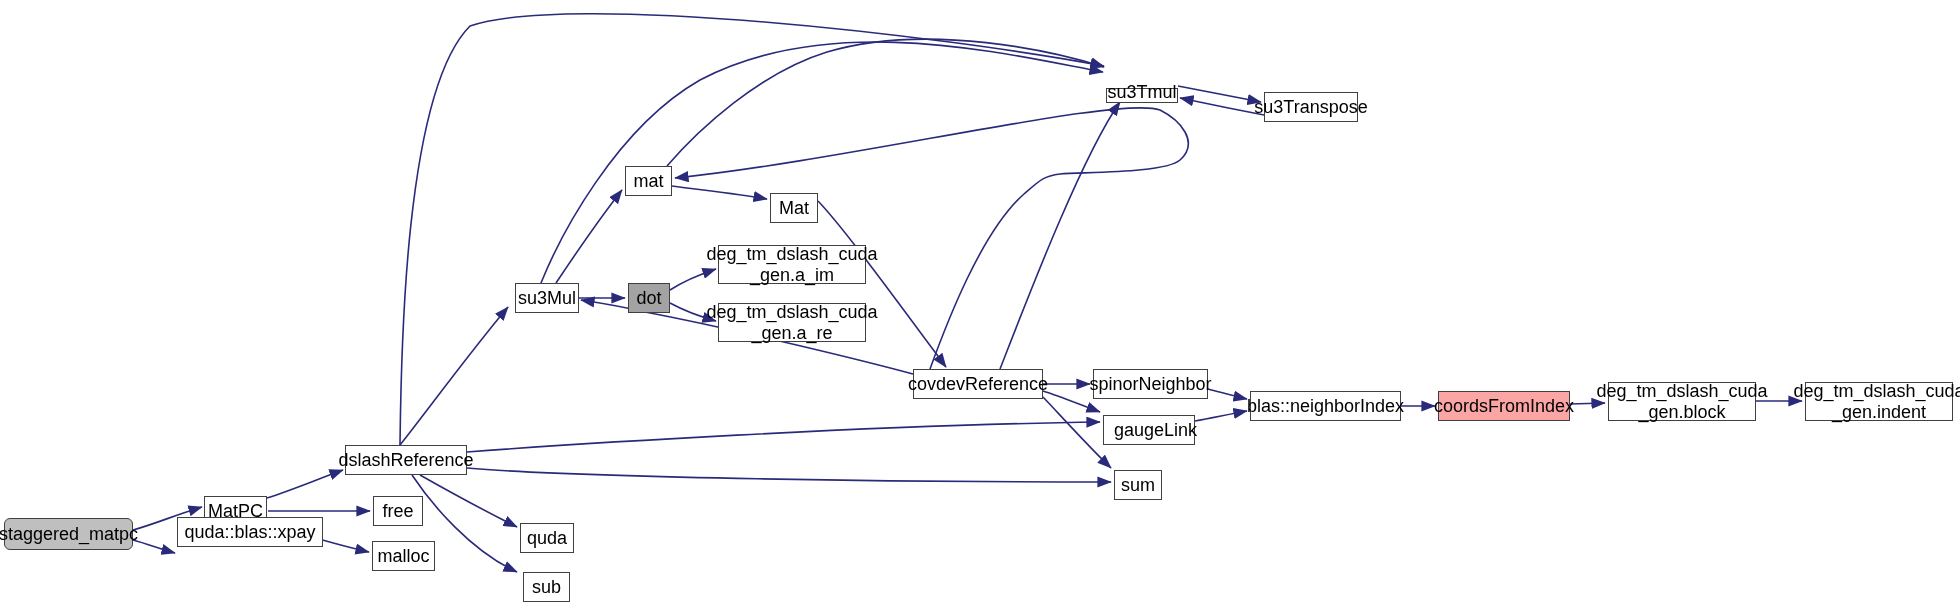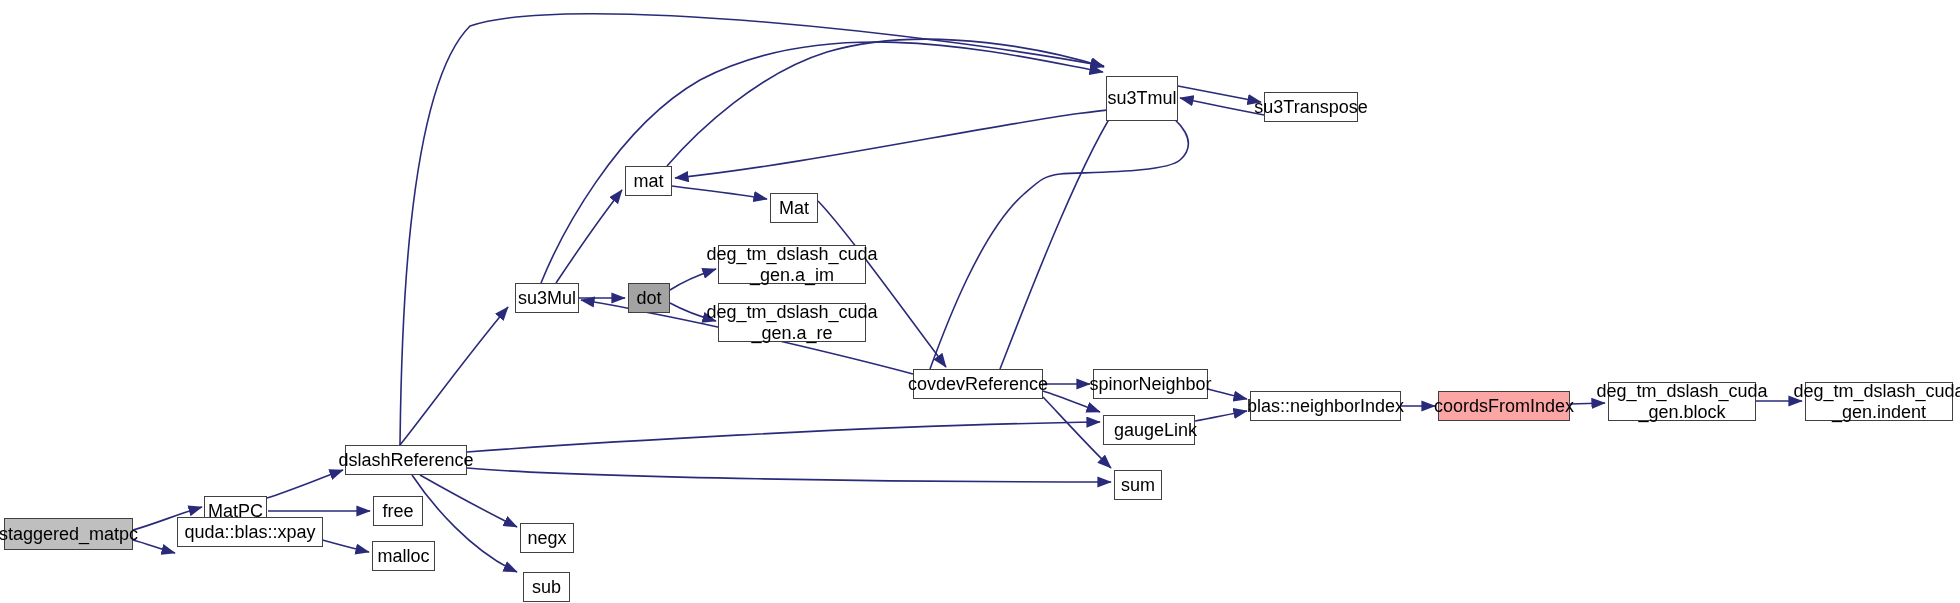--- a/index.html
+++ b/index.html
@@ -33,20 +33,21 @@
     align-items: center;
     justify-content: center;
     text-align: center;
     font-size: 18px;
     line-height: 1.12;
     white-space: pre-line;
     z-index: 5;
   }
   .node.highlight {
     background: #bfbfbf;
+    border-radius: 6px;
   }
   .node .label {
     display: block;
     padding: 0 4px;
   }
 </style>
 </head>
 <body>
 
 <div id="canvas">
@@ -93,37 +94,37 @@
       </g>
   </svg>
 
   <div id="node-layer">
       <div class="node highlight" style="left: 4px; top: 518px; width: 129px; height: 32px; border-color: rgb(64, 64, 64); background: rgb(191, 191, 191);"><span class="label">staggered_matpc</span></div>
       <div class="node" style="left: 204px; top: 496px; width: 63px; height: 30px; border-color: rgb(64, 64, 64); background: rgb(255, 255, 255); align-items: center;"><span class="label">MatPC</span></div>
       <div class="node" style="left: 177px; top: 517px; width: 146px; height: 30px; border-color: rgb(64, 64, 64); background: rgb(255, 255, 255);"><span class="label">quda::blas::xpay</span></div>
       <div class="node" style="left: 345px; top: 445px; width: 122px; height: 30px; border-color: rgb(64, 64, 64); background: rgb(255, 255, 255);"><span class="label">dslashReference</span></div>
       <div class="node" style="left: 373px; top: 496px; width: 50px; height: 30px; border-color: rgb(64, 64, 64); background: rgb(255, 255, 255);"><span class="label">free</span></div>
       <div class="node" style="left: 372px; top: 541px; width: 63px; height: 30px; border-color: rgb(64, 64, 64); background: rgb(255, 255, 255);"><span class="label">malloc</span></div>
-      <div class="node" style="left: 520px; top: 523px; width: 54px; height: 30px; border-color: rgb(64, 64, 64); background: rgb(255, 255, 255);"><span class="label">negx</span></div>
+      <div class="node" style="left: 520px; top: 523px; width: 54px; height: 30px; border-color: rgb(64, 64, 64); background: rgb(255, 255, 255);"><span class="label">quda</span></div>
       <div class="node" style="left: 523px; top: 572px; width: 47px; height: 30px; border-color: rgb(64, 64, 64); background: rgb(255, 255, 255);"><span class="label">sub</span></div>
       <div class="node" style="left: 515px; top: 283px; width: 64px; height: 30px; border-color: rgb(64, 64, 64); background: rgb(255, 255, 255);"><span class="label">su3Mul</span></div>
       <div class="node" style="left: 628px; top: 283px; width: 42px; height: 30px; border-color: rgb(64, 64, 64); background: #a3a3a3;"><span class="label">dot</span></div>
       <div class="node" style="left: 718px; top: 245px; width: 148px; height: 39px; border-color: rgb(64, 64, 64); background: rgb(255, 255, 255);"><span class="label">deg_tm_dslash_cuda
 _gen.a_im</span></div>
       <div class="node" style="left: 718px; top: 303px; width: 148px; height: 39px; border-color: rgb(64, 64, 64); background: rgb(255, 255, 255);"><span class="label">deg_tm_dslash_cuda
 _gen.a_re</span></div>
       <div class="node" style="left: 625px; top: 166px; width: 47px; height: 30px; border-color: rgb(64, 64, 64); background: rgb(255, 255, 255);"><span class="label">mat</span></div>
       <div class="node" style="left: 770px; top: 193px; width: 48px; height: 30px; border-color: rgb(64, 64, 64); background: rgb(255, 255, 255);"><span class="label">Mat</span></div>
       <div class="node" style="left: 913px; top: 369px; width: 130px; height: 30px; border-color: rgb(64, 64, 64); background: rgb(255, 255, 255);"><span class="label">covdevReference</span></div>
       <div class="node" style="left: 1093px; top: 369px; width: 115px; height: 30px; border-color: rgb(64, 64, 64); background: rgb(255, 255, 255);"><span class="label">spinorNeighbor</span></div>
       <div class="node" style="left: 1103px; top: 415px; width: 92px; height: 30px; border-color: rgb(64, 64, 64); background: rgb(255, 255, 255); padding-left: 13px;"><span class="label">gaugeLink</span></div>
       <div class="node" style="left: 1114px; top: 470px; width: 48px; height: 30px; border-color: rgb(64, 64, 64); background: rgb(255, 255, 255);"><span class="label">sum</span></div>
       <div class="node" style="left: 1250px; top: 391px; width: 151px; height: 30px; border-color: rgb(64, 64, 64); background: rgb(255, 255, 255);"><span class="label">blas::neighborIndex</span></div>
       <div class="node" style="left: 1438px; top: 391px; width: 132px; height: 30px; border-color: rgb(64, 64, 64); background: #fca5a5;"><span class="label">coordsFromIndex</span></div>
       <div class="node" style="left: 1608px; top: 382px; width: 148px; height: 39px; border-color: rgb(64, 64, 64); background: rgb(255, 255, 255);"><span class="label">deg_tm_dslash_cuda
 _gen.block</span></div>
       <div class="node" style="left: 1805px; top: 382px; width: 148px; height: 39px; border-color: rgb(64, 64, 64); background: rgb(255, 255, 255);"><span class="label">deg_tm_dslash_cuda
 _gen.indent</span></div>
-      <div class="node" style="left: 1106px; top: 76px; width: 72px; height: 45px; border-color: rgb(64, 64, 64); background: rgb(255, 255, 255);"><span class="label">su3Tmul</span></div>
+      <div class="node" style="left: 1106px; top: 88px; width: 72px; height: 15px; border-color: rgb(64, 64, 64); background: rgb(255, 255, 255); align-items: flex-end;"><span class="label">su3Tmul</span></div>
       <div class="node" style="left: 1264px; top: 92px; width: 94px; height: 30px; border-color: rgb(64, 64, 64); background: rgb(255, 255, 255);"><span class="label">su3Transpose</span></div>
     </div>
 
 </div>
 
 </body></html>

